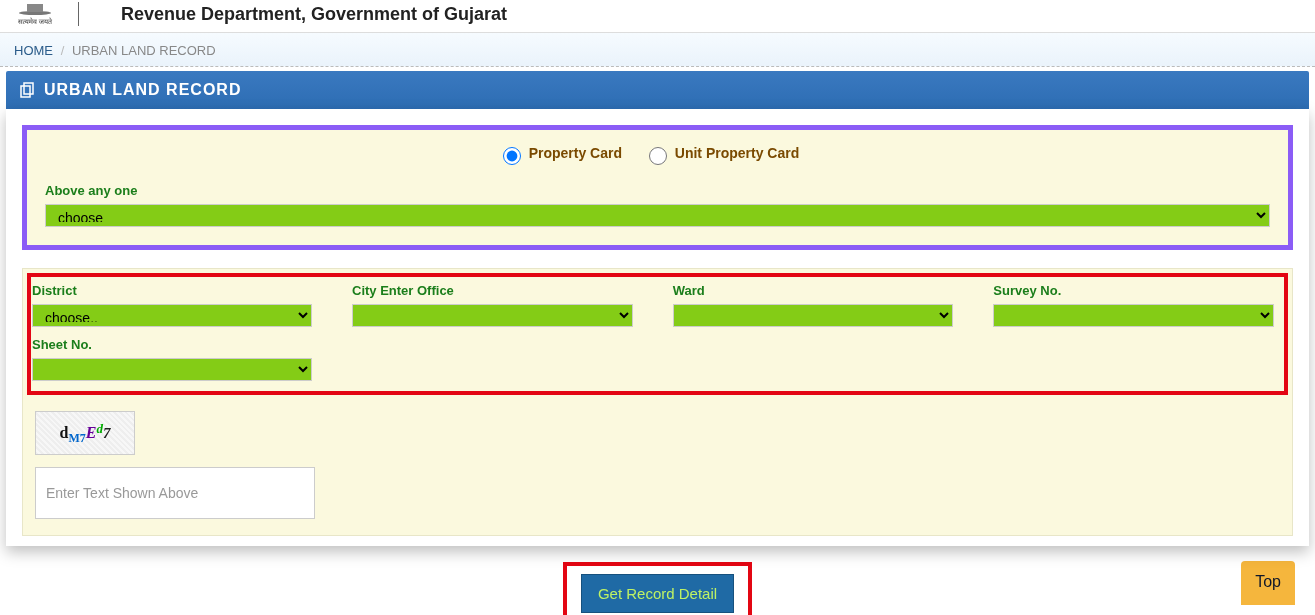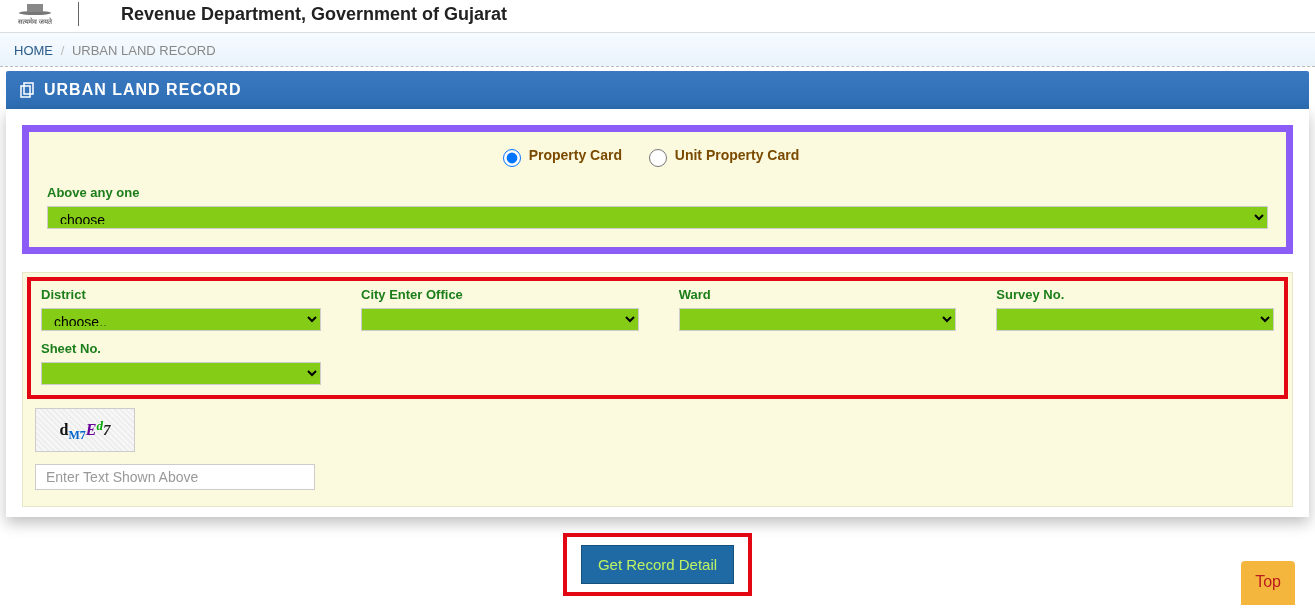--- a/index.html
+++ b/index.html
@@ -76,21 +76,21 @@
     width: 16px; height: 16px; display:inline-flex; align-items:center; justify-content:center;
   }
   .panel-body {
     padding: 16px 16px 10px 16px;
     box-shadow: 0 6px 14px rgba(0,0,0,0.25);
     position: relative;
     z-index: 1;
   }
   .yellow-box {
     background: #fbf9de;
-    border: 7px solid #8b5cf6;
+    border: 5px solid #8b5cf6;
     padding: 14px 18px 18px 18px;
     margin-bottom: 18px;
   }
   .radio-row {
     text-align: center;
     margin-bottom: 18px;
   }
   .radio-row label {
     color: #7a4a00;
     font-weight: bold;
@@ -118,22 +118,22 @@
     background: #84cc16;
   }
   .yellow-box-2 {
     background: #fbf9de;
     border: 1px solid #e8e6c8;
     padding: 4px 4px 16px 4px;
     margin-bottom: 0;
   }
   .red-outline {
     border: 4px solid #e30613;
-    padding: 6px 10px 10px 10px;
-    margin-bottom: 9px;
+    padding: 6px 10px 10px 1px;
+    margin-bottom: 16px;
   }
   .row {
     display: flex;
     gap: 40px;
   }
   .col {
     flex: 1;
     min-width: 0;
   }
   .col .select-full { min-width: 0; }
@@ -151,21 +151,21 @@
     margin-bottom: 12px;
     font-family: 'Times New Roman', serif;
   }
   .captcha-img .c1 { font-size:16px; color:#111; font-weight:bold; }
   .captcha-img .c2 { font-size:12px; color:#0066cc; font-weight:bold; position:relative; top:5px; }
   .captcha-img .c3 { font-size:16px; color:#660099; font-weight:bold; font-style:italic; }
   .captcha-img .c4 { font-size:13px; color:#00aa00; font-weight:bold; position:relative; top:-4px; font-style:italic; }
   .captcha-img .c5 { font-size:15px; color:#222; font-weight:bold; font-style:italic; }
   .captcha-input {
     width: 280px;
-    height: 26px;
+    height: 52px;
     border: 1px solid #ccc;
     border-radius: 0;
     padding: 6px 10px;
     font-size: 14px;
     color: #999;
   }
   .captcha-input::placeholder { color:#999; }
   .submit-wrap {
     display:flex;
     justify-content:center;
@@ -182,21 +182,21 @@
     border:1px solid #16517e;
     padding: 10px 16px;
     font-size: 15px;
     cursor:pointer;
   }
   .top-btn {
     position: fixed;
     right: 20px;
     bottom: 10px;
     background: #f5b63d;
-    color: #b91c1c;
+    color: #0f172a;
     font-size: 16px;
     padding: 12px 14px 14px 14px;
     border-radius: 4px 4px 0 0;
     cursor:pointer;
   }
 </style>
 </head>
 <body>
 
 <div class="top-header">

